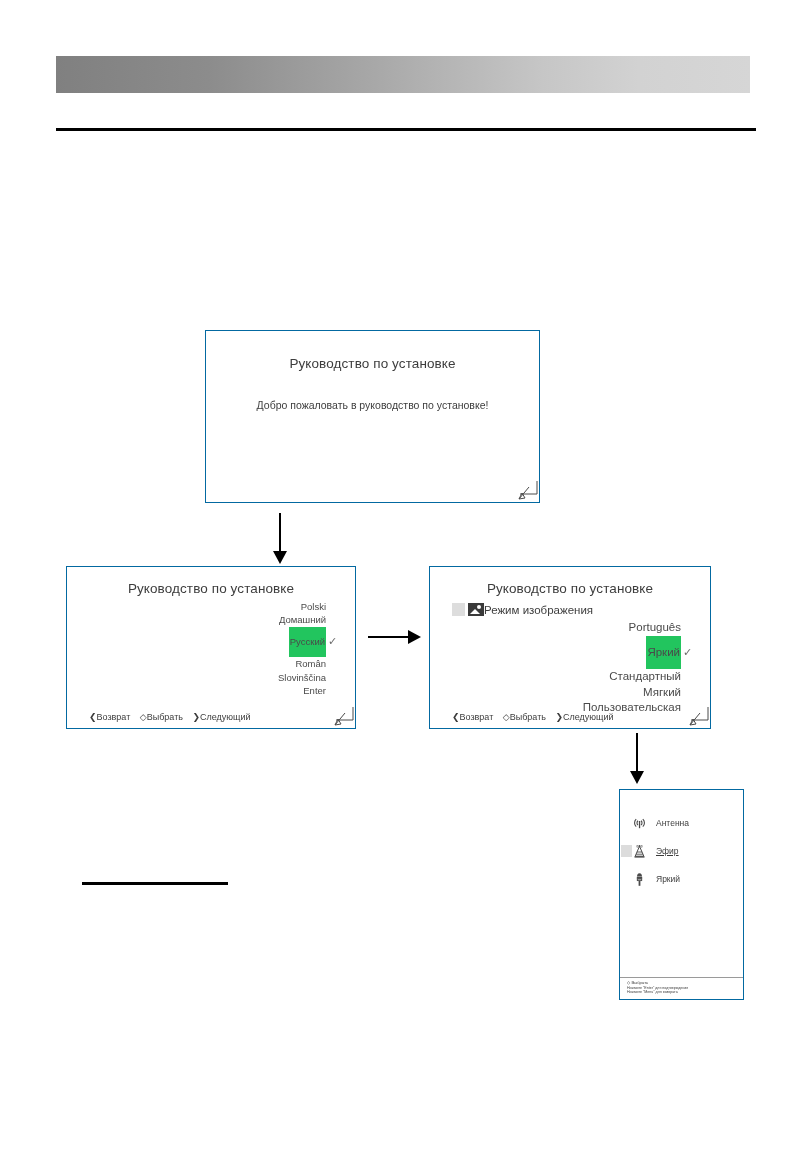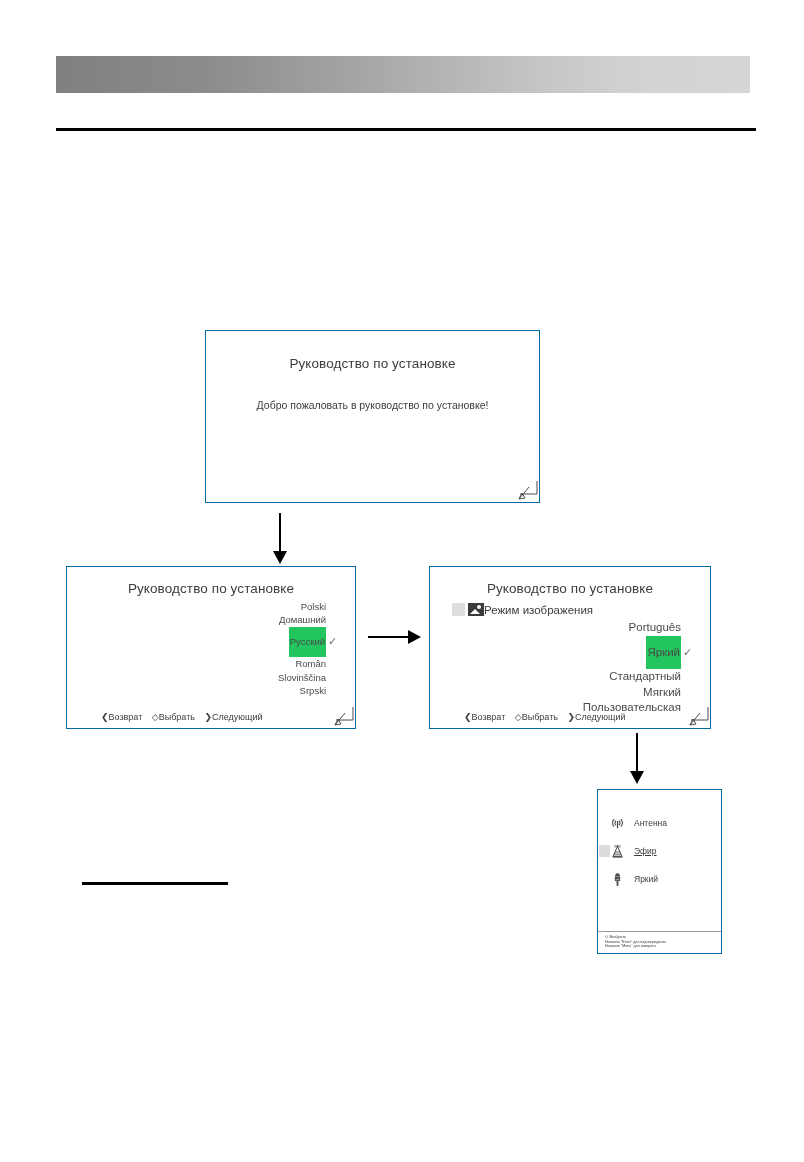--- a/index.html
+++ b/index.html
@@ -173,39 +173,39 @@
     display: inline-block;
     width: 13px;
     text-align: center;
     color: #6b6b6b;
     font-size: 11px;
   }
   .check.empty { color: transparent; }
 
   .osd-footer {
     position: absolute;
-    left: 16px;
+    left: 4px;
     bottom: 6px;
     width: 100%;
     padding-left: 18px;
     box-sizing: border-box;
     font-size: 9px;
     color: #3d3d3d;
     white-space: nowrap;
     margin-top: 16px;
   }
   .osd-footer .nav-item { margin-right: 7px; }
   .osd-footer .glyph { font-size: 9px; }
 
   
   #antenna-dialog {
-    left: 597px;
+    left: 619px;
     top: 789px;
     width: 125px;
-    height: 165px;
+    height: 211px;
   }
   .ant-list { padding-top: 22px; }
   .ant-row {
     display: flex;
     align-items: center;
     height: 22px;
     padding-left: 9px;
     margin-bottom: 6px;
   }
   .ant-row .ant-swatch {
@@ -328,21 +328,21 @@
     <div class="option-row selected">
       <span class="opt-text">Русский</span><span class="check">✓</span>
     </div>
     <div class="option-row">
       <span class="opt-text">Român</span><span class="check empty">✓</span>
     </div>
     <div class="option-row">
       <span class="opt-text">Slovinščina</span><span class="check empty">✓</span>
     </div>
     <div class="option-row">
-      <span class="opt-text">Srpski</span><span class="check empty">✓</span>
+      <span class="opt-text">Enter</span><span class="check empty">✓</span>
     </div>
   </div>
 
   <div class="osd-footer">
     <span class="nav-item"><span class="glyph">❮</span><span>Возврат</span></span>
     <span class="nav-item"><span class="glyph">◇</span><span>Выбрать</span></span>
     <span class="nav-item"><span class="glyph">❯</span><span>Следующий</span></span>
   </div>
 
   <svg class="fold" viewBox="0 0 22 20">

